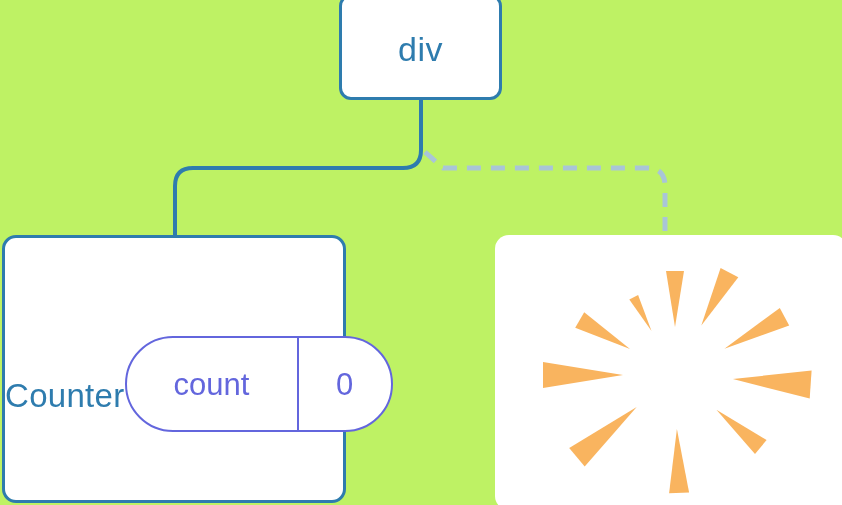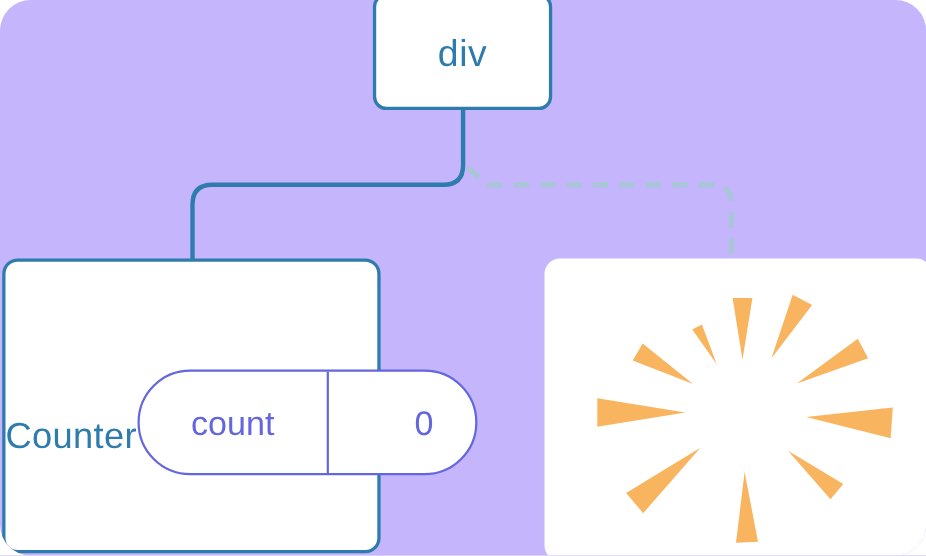--- a/index.html
+++ b/index.html
@@ -9,23 +9,22 @@
   body {
     width: 842px;
     height: 505px;
     overflow: hidden;
     font-family: "Liberation Sans", sans-serif;
   }
   #stage {
     position: relative;
     width: 842px;
     height: 505px;
-    background: #c4b5fd;
+    background: #bef264;
     overflow: hidden;
-    border-radius: 28px;
   }
   #connector-layer {
     position: absolute;
     left: 0;
     top: 0;
     width: 842px;
     height: 505px;
     pointer-events: none;
   }
 
@@ -78,21 +77,20 @@
   
   .state-pill {
     margin-top: 30px;
     height: 96px;
     border: 2px solid #6366dd;
     border-radius: 48px;
     display: flex;
     align-items: stretch;
     box-sizing: border-box;
     background: #ffffff;
-    gap: 41px;
   }
   .pill-key, .pill-val {
     display: flex;
     align-items: center;
     justify-content: center;
     color: #6366dd;
     font-size: 31px;
     line-height: 1;
   }
   .pill-key {

